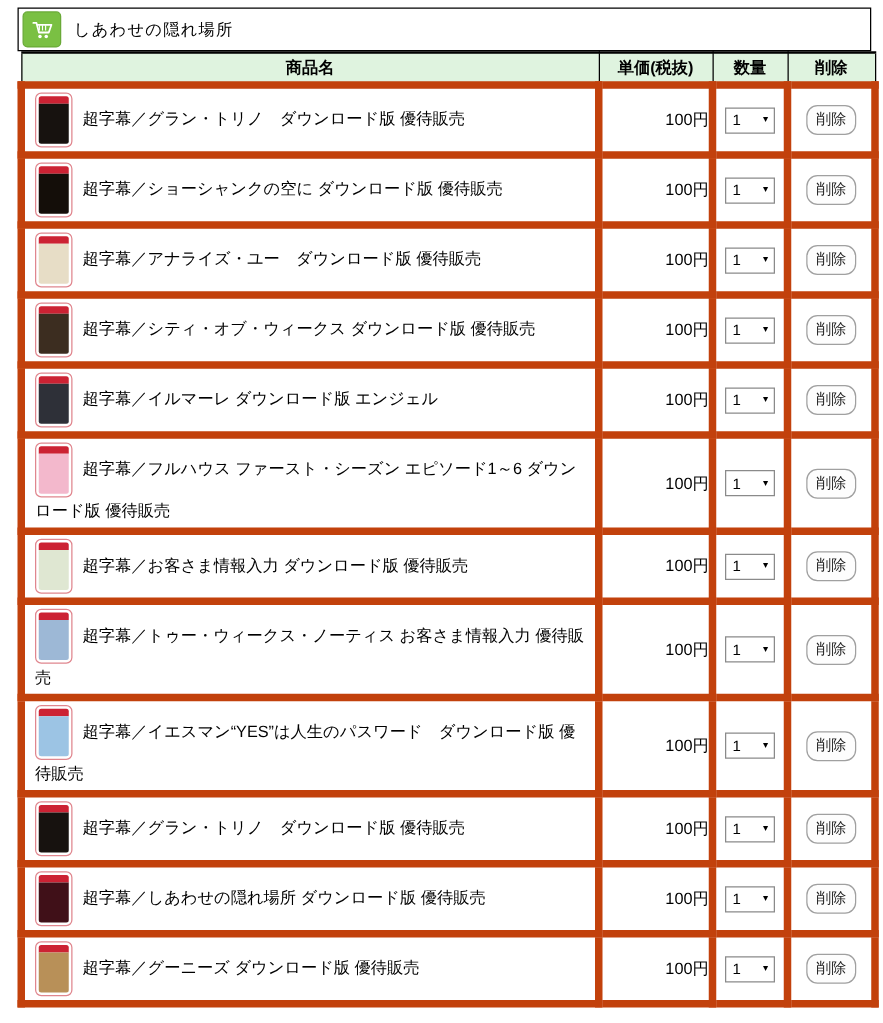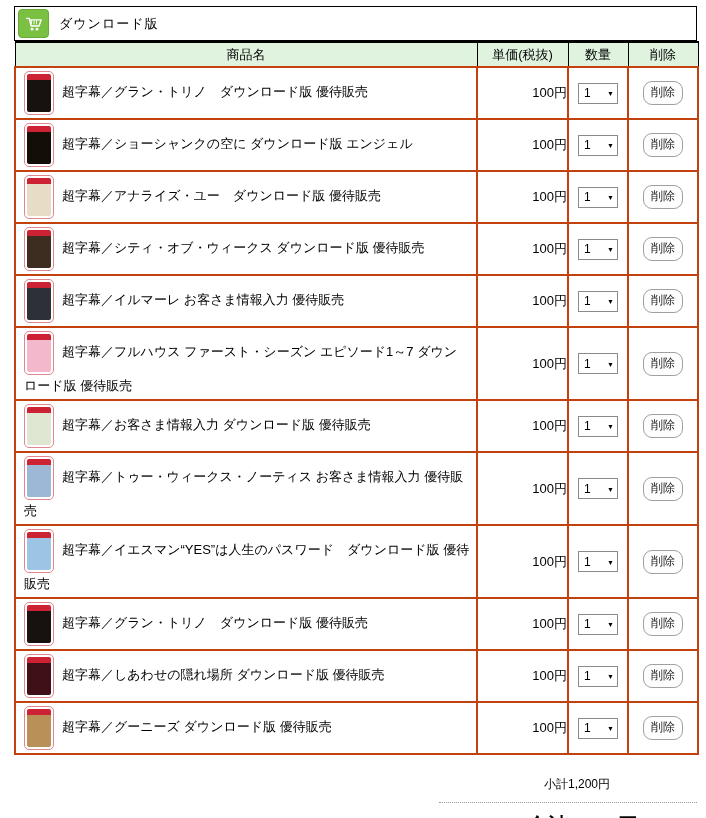--- a/index.html
+++ b/index.html
@@ -41,26 +41,26 @@
   }
   col.c1 { width: 462px; }
   col.c2 { width: 91px; }
   col.c3 { width: 60px; }
   col.c4 { width: 70px; }
   th {
     background: #dff3df;
     border: 1px solid #000;
     height: 25px;
     font-size: 13px;
-    font-weight: normal;
+    font-weight: bold;
     text-align: center;
     padding: 2px;
   }
   td {
-    border: 2px solid #c2410c;
+    border: 6px solid #c2410c;
     vertical-align: middle;
     font-size: 13px;
     height: 50px;
     background: #fff;
   }
   td.c-name { padding: 3px 6px 3px 8px; line-height: 21px; }
   td.c-price { text-align: right; padding-right: 0; white-space: nowrap; }
   td.c-qty { text-align: center; }
   td.c-del { text-align: center; }
 
@@ -145,21 +145,21 @@
 
   <div class="title-box">
     <span class="cart-icon">
       <svg width="20" height="20" viewBox="0 0 24 24">
         <path d="M3.2 5.2h3l2.4 9.2h9.4l2.6-7.4H7.2" fill="none" stroke="#ffffff" stroke-width="1.7" stroke-linecap="round" stroke-linejoin="round"></path>
         <path d="M9 7.5v5 M12 7.5v5 M15 7.5v5" stroke="#ffffff" stroke-width="1.1"></path>
         <circle cx="9.6" cy="18.2" r="1.7" fill="#ffffff"></circle>
         <circle cx="15.6" cy="18.2" r="1.7" fill="#ffffff"></circle>
       </svg>
     </span>
-    <span class="title-text">ダウンロード版</span>
+    <span class="title-text">しあわせの隠れ場所</span>
   </div>
 
   <table class="cart">
     <colgroup>
         <col class="c1">
         <col class="c2">
         <col class="c3">
         <col class="c4">
       </colgroup>
     <thead>
@@ -188,21 +188,21 @@
     <td class="c-del">
       <button class="del-btn">削除</button>
     </td>
   </tr>
 
   <tr>
     <td class="c-name">
       <span class="thumb">
         <span class="band" style="background: rgb(204, 34, 51);"></span>
         <span class="poster" style="background: rgb(20, 14, 9);"></span>
-      </span><span class="pname">超字幕／ショーシャンクの空に ダウンロード版 エンジェル</span>
+      </span><span class="pname">超字幕／ショーシャンクの空に ダウンロード版 優待販売</span>
     </td>
     <td class="c-price">100円</td>
     <td class="c-qty">
       <span class="select-wrap">
         <select class="qty"><option selected="">1</option></select>
         <span class="arrow">▼</span>
       </span>
     </td>
     <td class="c-del">
       <button class="del-btn">削除</button>
@@ -245,40 +245,40 @@
     <td class="c-del">
       <button class="del-btn">削除</button>
     </td>
   </tr>
 
   <tr>
     <td class="c-name">
       <span class="thumb">
         <span class="band" style="background: rgb(204, 34, 51);"></span>
         <span class="poster" style="background: rgb(46, 48, 56);"></span>
-      </span><span class="pname">超字幕／イルマーレ お客さま情報入力 優待販売</span>
+      </span><span class="pname">超字幕／イルマーレ ダウンロード版 エンジェル</span>
     </td>
     <td class="c-price">100円</td>
     <td class="c-qty">
       <span class="select-wrap">
         <select class="qty"><option selected="">1</option></select>
         <span class="arrow">▼</span>
       </span>
     </td>
     <td class="c-del">
       <button class="del-btn">削除</button>
     </td>
   </tr>
 
   <tr>
     <td class="c-name">
       <span class="thumb">
         <span class="band" style="background: rgb(204, 34, 51);"></span>
         <span class="poster" style="background: rgb(243, 184, 204);"></span>
-      </span><span class="pname">超字幕／フルハウス ファースト・シーズン エピソード1～7 ダウンロード版 優待販売</span>
+      </span><span class="pname">超字幕／フルハウス ファースト・シーズン エピソード1～6 ダウンロード版 優待販売</span>
     </td>
     <td class="c-price">100円</td>
     <td class="c-qty">
       <span class="select-wrap">
         <select class="qty"><option selected="">1</option></select>
         <span class="arrow">▼</span>
       </span>
     </td>
     <td class="c-del">
       <button class="del-btn">削除</button>

